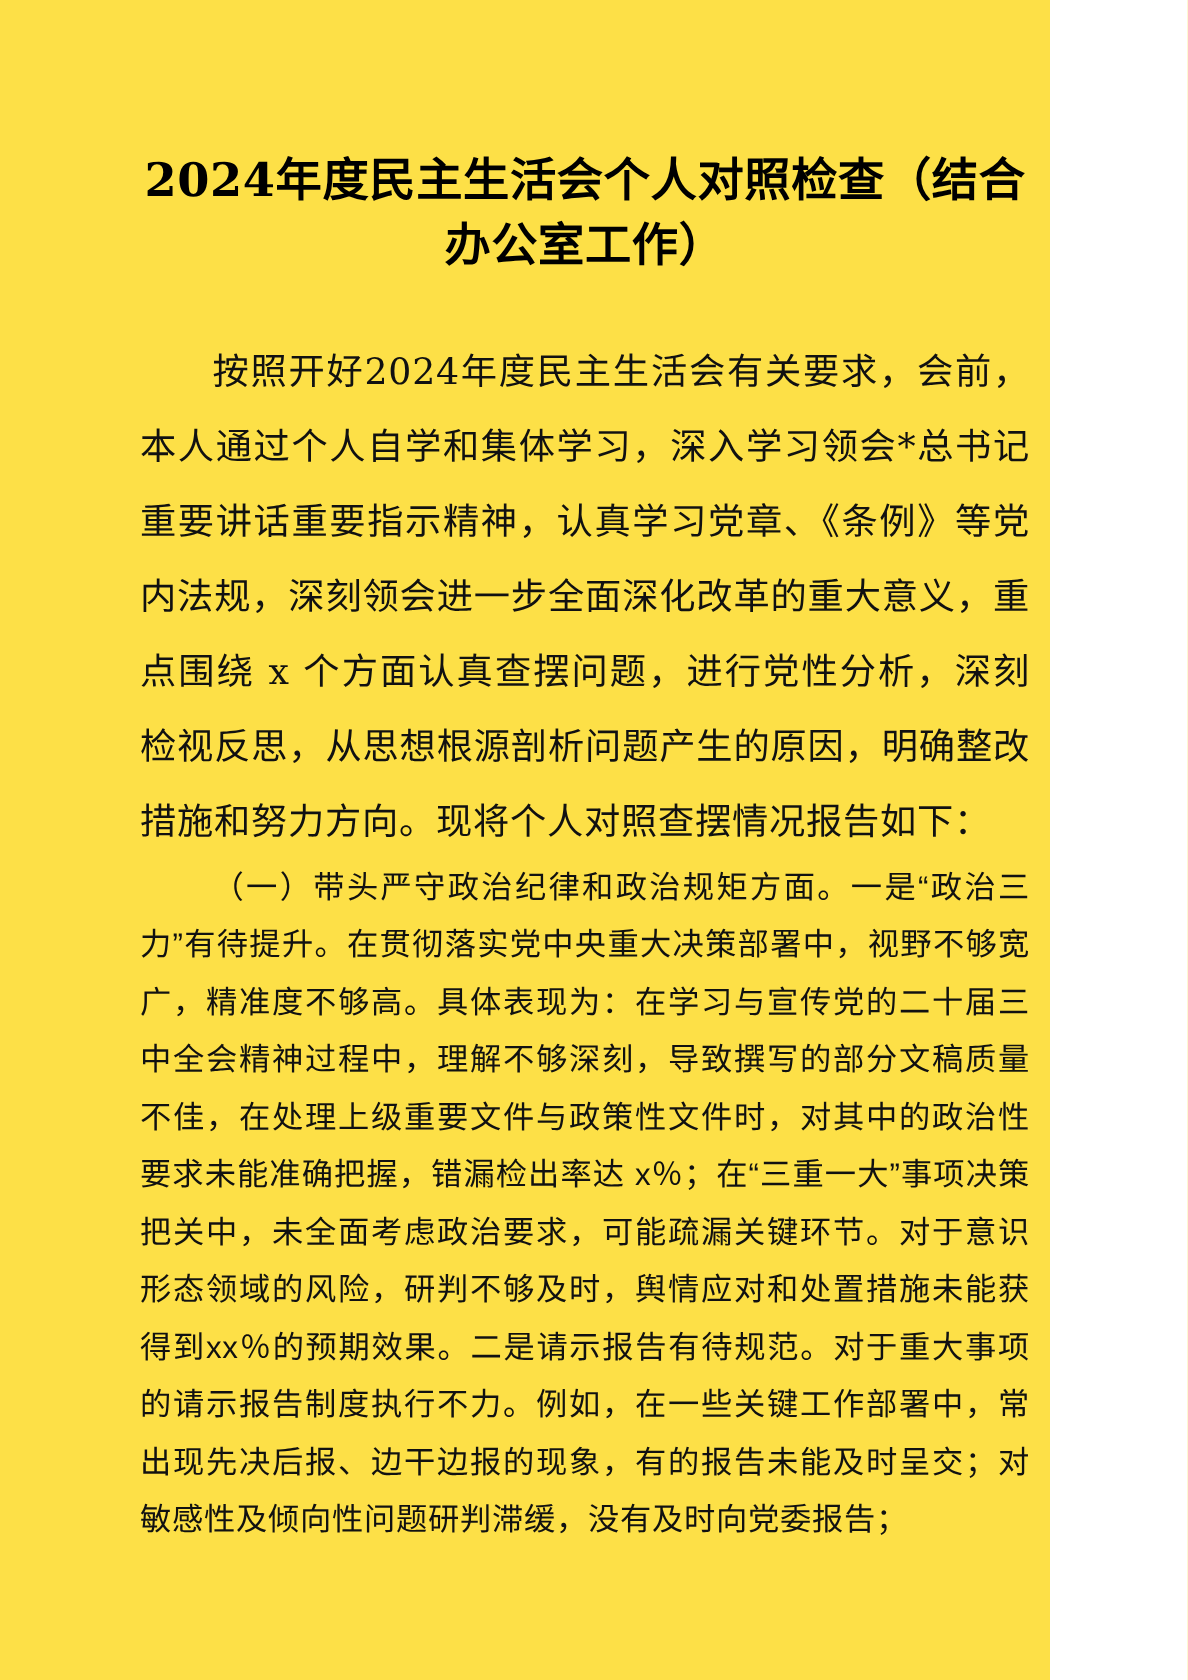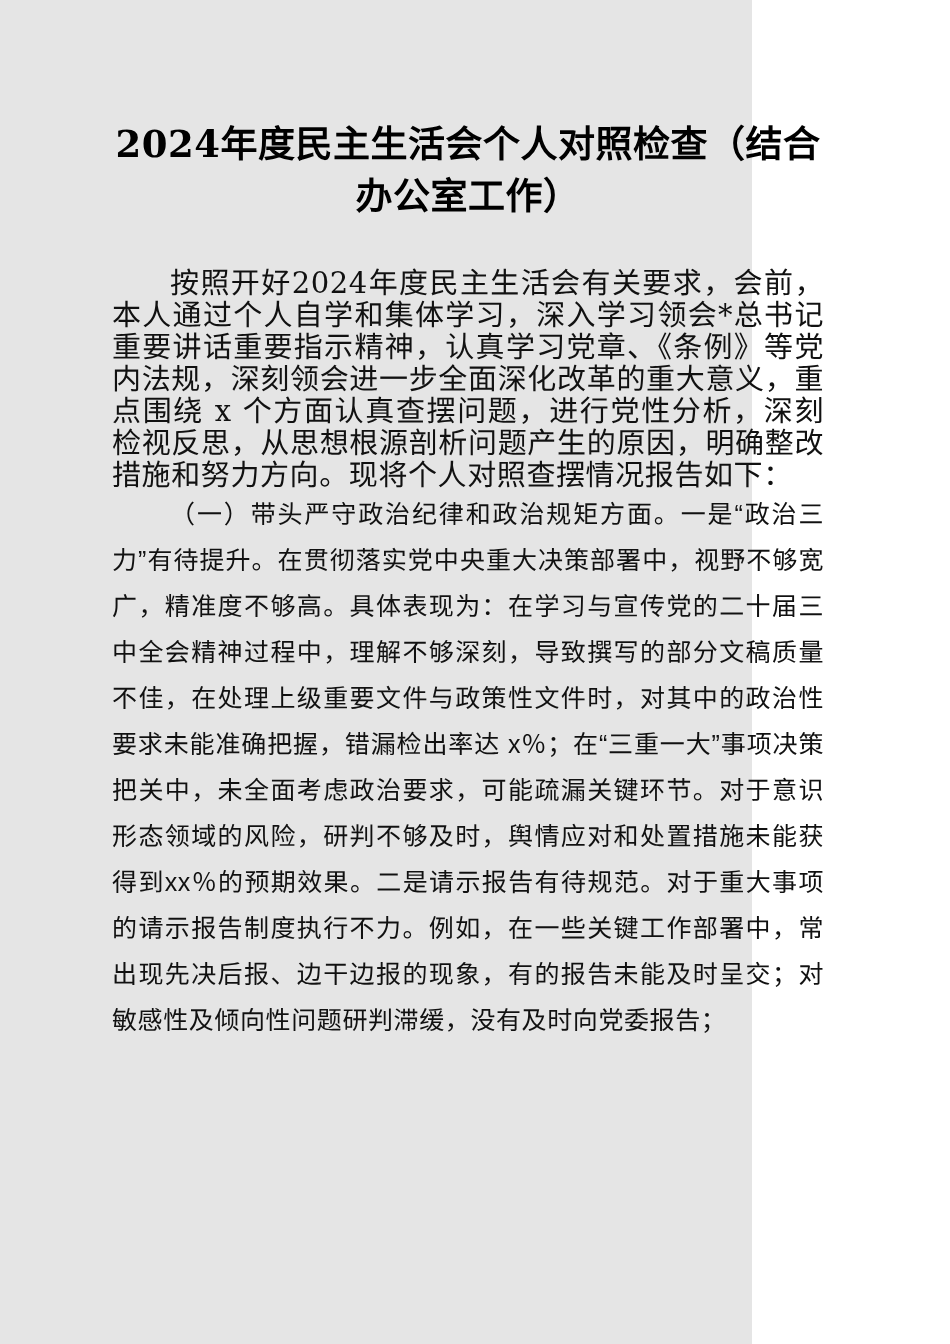--- a/index.html
+++ b/index.html
@@ -12,23 +12,23 @@
     width: 950px;
     height: 1344px;
     overflow: hidden;
     font-family: "DejaVu Serif", "Liberation Serif", serif;
     color: #000000;
     -webkit-font-smoothing: antialiased;
   }
 
   .page {
     position: relative;
-    width: 752px;
+    width: 840px;
     height: 1344px;
-    background: #e5e5e5;
+    background: #fde047;
     box-sizing: border-box;
     padding: 0;
   }
 
   .page-inner {
     position: absolute;
     left: 112px;
     top: 118px;
     width: 712px;
   }
@@ -48,21 +48,21 @@
   }
 
   .title-spacer {
     height: 45px;
   }
 
   
   .body-para {
     font-family: "DejaVu Serif", "Liberation Serif", serif;
     font-size: 29px;
-    line-height: 32px;
+    line-height: 60px;
     text-align: justify;
     text-justify: inter-ideograph;
     text-indent: 58px;
     margin: 0;
     padding: 0;
     letter-spacing: 0.6px;
     word-break: break-all;
     color: #111;
   }
 

